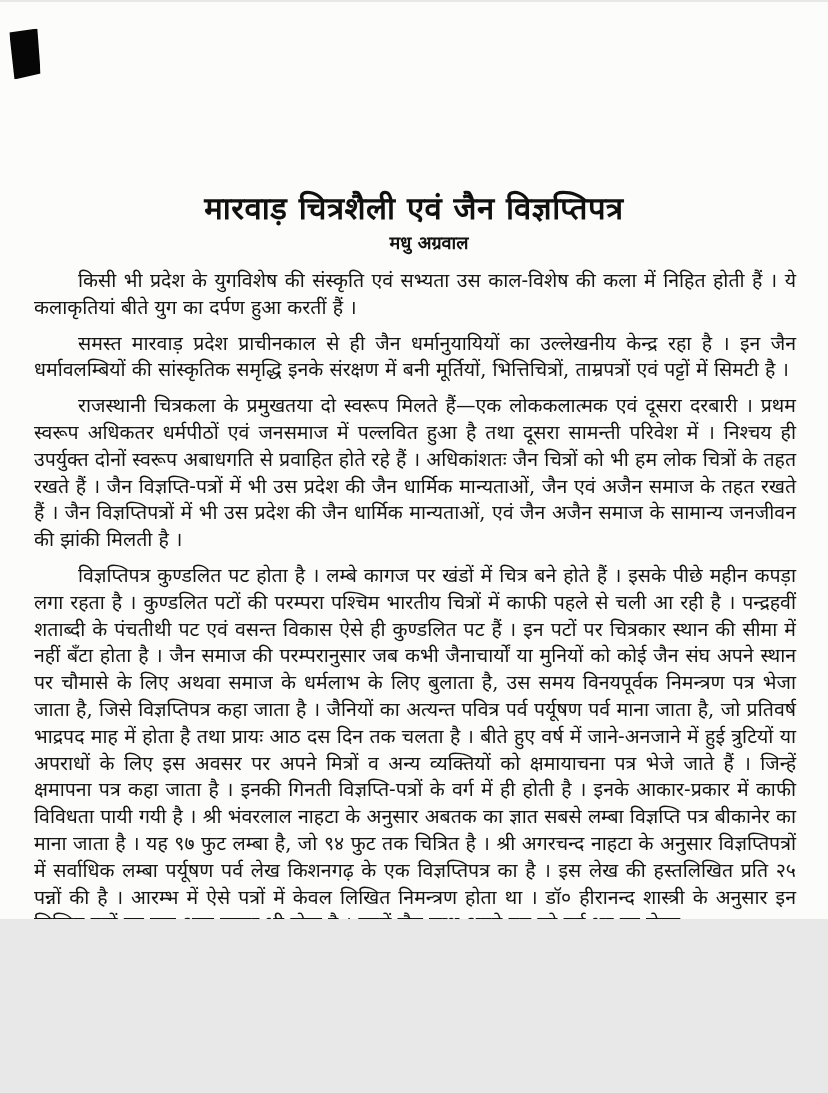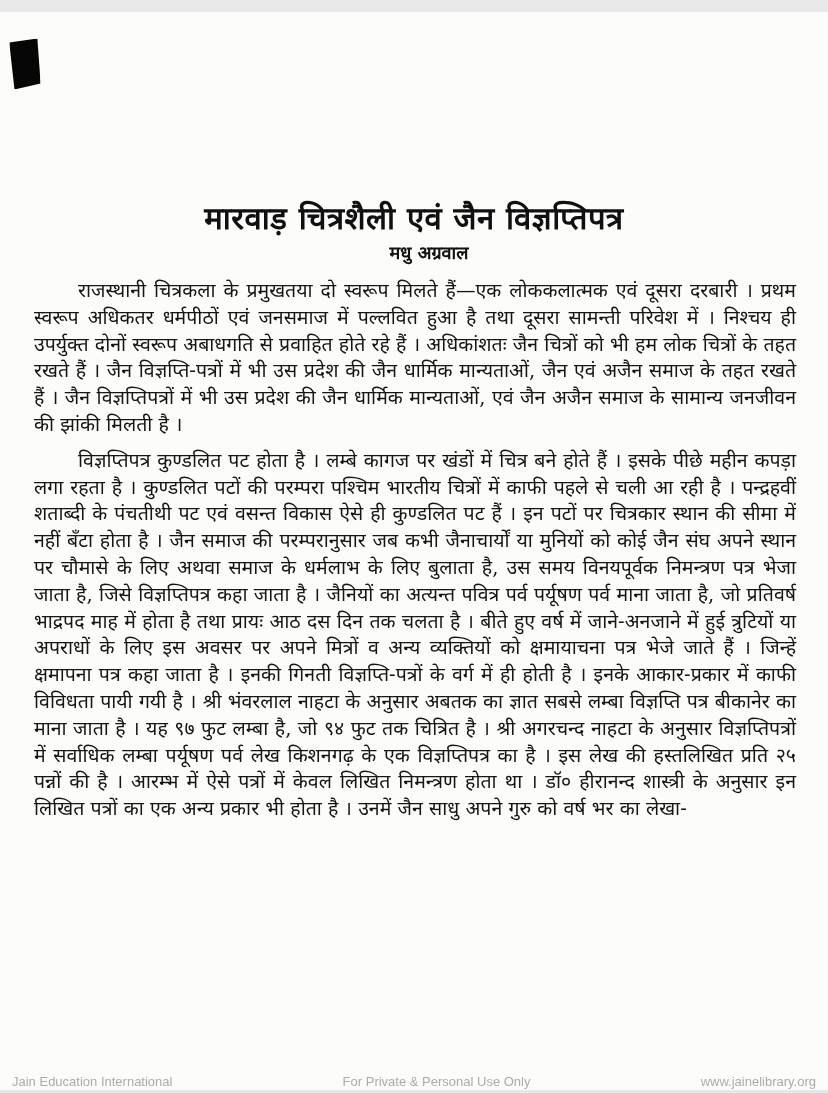--- a/index.html
+++ b/index.html
@@ -3,22 +3,22 @@
 <meta charset="utf-8">
 <style>
   html, body {
     margin: 0;
     padding: 0;
     background: #e8e8e8;
   }
   .page {
     position: relative;
     width: 828px;
-    height: 1078px;
-    margin: 12px auto;
+    height: 917px;
+    margin: 2px auto;
     background: #fcfcfa;
     overflow: hidden;
     font-family: "DejaVu Serif", "Liberation Serif", serif;
     color: #151515;
   }
   .corner-artifact {
     position: absolute;
     left: 10px;
     top: 27px;
     width: 30px;
@@ -80,20 +80,22 @@
 
 <div class="page">
 
   <div class="corner-artifact"></div>
 
   <h1 class="title">मारवाड़ चित्रशैली एवं जैन विज्ञप्तिपत्र</h1>
 
   <div class="author">मधु अग्रवाल</div>
 
   <div class="body-text">
+    <p>किसी भी प्रदेश के युगविशेष की संस्कृति एवं सभ्यता उस काल-विशेष की कला में निहित होती हैं । ये कलाकृतियां बीते युग का दर्पण हुआ करतीं हैं ।</p>
+    <p>समस्त मारवाड़ प्रदेश प्राचीनकाल से ही जैन धर्मानुयायियों का उल्लेखनीय केन्द्र रहा है । इन जैन धर्मावलम्बियों की सांस्कृतिक समृद्धि इनके संरक्षण में बनी मूर्तियों, भित्तिचित्रों, ताम्रपत्रों एवं पट्टों में सिमटी है ।</p>
     <p>राजस्थानी चित्रकला के प्रमुखतया दो स्वरूप मिलते हैं—एक लोककलात्मक एवं दूसरा दरबारी । प्रथम स्वरूप अधिकतर धर्मपीठों एवं जनसमाज में पल्लवित हुआ है तथा दूसरा सामन्ती परिवेश में । निश्चय ही उपर्युक्त दोनों स्वरूप अबाधगति से प्रवाहित होते रहे हैं । अधिकांशतः जैन चित्रों को भी हम लोक चित्रों के तहत रखते हैं । जैन विज्ञप्ति-पत्रों में भी उस प्रदेश की जैन धार्मिक मान्यताओं, जैन एवं अजैन समाज के तहत रखते हैं । जैन विज्ञप्तिपत्रों में भी उस प्रदेश की जैन धार्मिक मान्यताओं, एवं जैन अजैन समाज के सामान्य जनजीवन की झांकी मिलती है ।</p>
     <p>विज्ञप्तिपत्र कुण्डलित पट होता है । लम्बे कागज पर खंडों में चित्र बने होते हैं । इसके पीछे महीन कपड़ा लगा रहता है । कुण्डलित पटों की परम्परा पश्चिम भारतीय चित्रों में काफी पहले से चली आ रही है । पन्द्रहवीं शताब्दी के पंचतीथी पट एवं वसन्त विकास ऐसे ही कुण्डलित पट हैं । इन पटों पर चित्रकार स्थान की सीमा में नहीं बँटा होता है । जैन समाज की परम्परानुसार जब कभी जैनाचार्यों या मुनियों को कोई जैन संघ अपने स्थान पर चौमासे के लिए अथवा समाज के धर्मलाभ के लिए बुलाता है, उस समय विनयपूर्वक निमन्त्रण पत्र भेजा जाता है, जिसे विज्ञप्तिपत्र कहा जाता है । जैनियों का अत्यन्त पवित्र पर्व पर्यूषण पर्व माना जाता है, जो प्रतिवर्ष भाद्रपद माह में होता है तथा प्रायः आठ दस दिन तक चलता है । बीते हुए वर्ष में जाने-अनजाने में हुई त्रुटियों या अपराधों के लिए इस अवसर पर अपने मित्रों व अन्य व्यक्तियों को क्षमायाचना पत्र भेजे जाते हैं । जिन्हें क्षमापना पत्र कहा जाता है । इनकी गिनती विज्ञप्ति-पत्रों के वर्ग में ही होती है । इनके आकार-प्रकार में काफी विविधता पायी गयी है । श्री भंवरलाल नाहटा के अनुसार अबतक का ज्ञात सबसे लम्बा विज्ञप्ति पत्र बीकानेर का माना जाता है । यह ९७ फुट लम्बा है, जो ९४ फुट तक चित्रित है । श्री अगरचन्द नाहटा के अनुसार विज्ञप्तिपत्रों में सर्वाधिक लम्बा पर्यूषण पर्व लेख किशनगढ़ के एक विज्ञप्तिपत्र का है । इस लेख की हस्तलिखित प्रति २५ पन्नों की है । आरम्भ में ऐसे पत्रों में केवल लिखित निमन्त्रण होता था । डॉ० हीरानन्द शास्त्री के अनुसार इन लिखित पत्रों का एक अन्य प्रकार भी होता है । उनमें जैन साधु अपने गुरु को वर्ष भर का लेखा-</p>
   </div>
 
   <div class="footer">
     <span>Jain Education International</span>
     <span>For Private &amp; Personal Use Only</span>
     <span>www.jainelibrary.org</span>
   </div>
 

